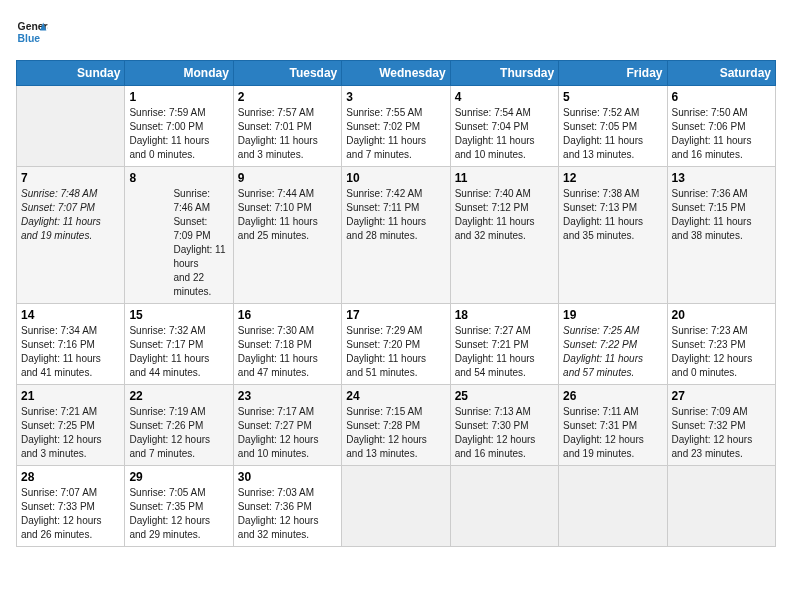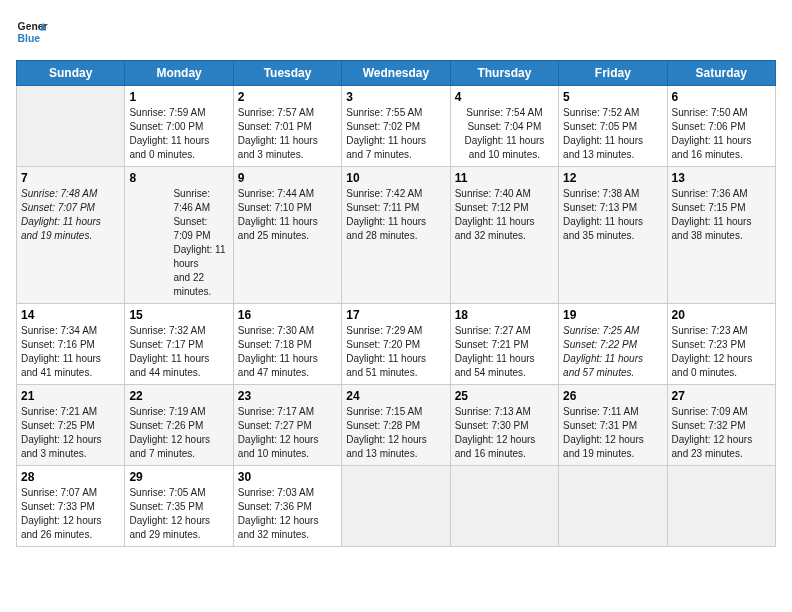--- a/index.html
+++ b/index.html
@@ -40,21 +40,21 @@
     }
     .calendar {
       width: 100%;
       border-collapse: collapse;
       font-size: 10.5px;
     }
     .calendar thead th {
       background: #2a7fc2;
       color: #fff;
       padding: 5px 4px;
-      text-align: center;
+      text-align: right;
       font-size: 12px;
       font-weight: bold;
       border: 1px solid #1a6aaa;
     }
     .calendar tbody td {
       vertical-align: top;
       border: 1px solid #ccc;
       padding: 4px 4px;
       width: 108px;
       min-height: 80px;
@@ -123,21 +123,21 @@
         </td>
         <td>
           <span class="day-num">3</span>
           <div class="day-info" style="white-space: pre-line;">Sunrise: 7:55 AM
 Sunset: 7:02 PM
 Daylight: 11 hours
 and 7 minutes.</div>
         </td>
         <td>
           <span class="day-num">4</span>
-          <div class="day-info" style="white-space: pre-line; text-align: center;">Sunrise: 7:54 AM
+          <div class="day-info" style="white-space: pre-line;">Sunrise: 7:54 AM
 Sunset: 7:04 PM
 Daylight: 11 hours
 and 10 minutes.</div>
         </td>
         <td>
           <span class="day-num">5</span>
           <div class="day-info" style="white-space: pre-line;">Sunrise: 7:52 AM
 Sunset: 7:05 PM
 Daylight: 11 hours
 and 13 minutes.</div>

